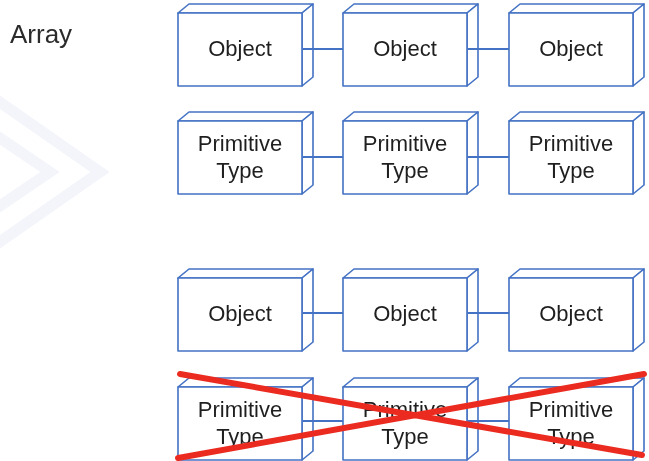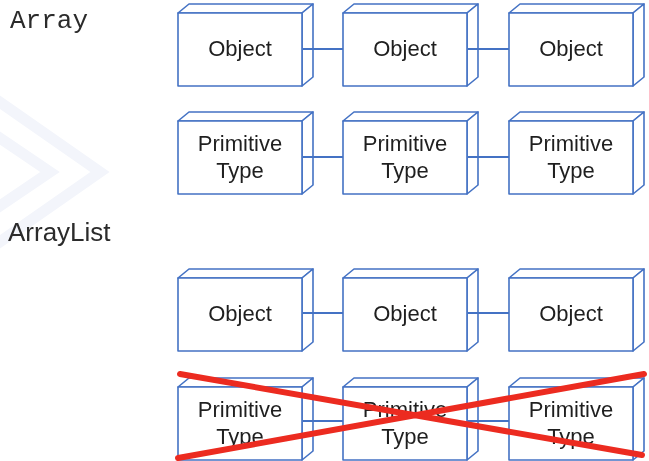--- a/index.html
+++ b/index.html
@@ -19,21 +19,21 @@
     font-size: 122px; font-weight: bold; letter-spacing: 14px;
     color: #e9ecf4; white-space: nowrap; line-height: 1;
   }
   .wm-chevrons { position: absolute; left: 0px; top: 92px; }
 
   
   .sec-label {
     position: absolute; font-size: 26px; color: #2b2b2b;
     line-height: 1.15; z-index: 2;
   }
-  .sec-label.array { left: 10px; top: 7px; font-family: Liberation Mono, monospace; }
+  .sec-label.array { left: 10px; top: 20px; }
   .sec-label.arraylist { left: 8px; top: 218px; }
 
   
   .box { position: absolute; width: 137px; height: 84px; z-index: 1; }
   .box svg.shape { position: absolute; left: 0; top: 0; width: 137px; height: 84px; }
   .box .lbl {
     position: absolute; left: 1px; top: 10px; width: 124px; height: 73px;
     display: flex; align-items: center; justify-content: center;
     text-align: center; font-size: 22px; line-height: 1.2; color: #1f1f1f; border-radius: 10px;
   }
@@ -64,21 +64,20 @@
   </svg>
 
   <div class="wm-layer">
     <svg class="wm-chevrons" width="130" height="165" fill="none" stroke="#f3f5fb" stroke-width="11" stroke-linejoin="miter">
       <polyline points="-6,6 100,80 -6,154"></polyline>
       <polyline points="-6,42 50,80 -6,118"></polyline>
     </svg>
   </div>
 
   <div class="sec-label array">Array</div>
-  <div class="sec-label arraylist">ArrayList</div>
 
   <div class="box" style="left:177px; top:3px;">
     <svg class="shape" viewBox="0 0 137 84">
         <use href="#box3d"></use>
       </svg>
     <div class="lbl">Object</div>
   </div>
   <div class="box" style="left:342px; top:3px;">
     <svg class="shape" viewBox="0 0 137 84">
         <use href="#box3d"></use>

